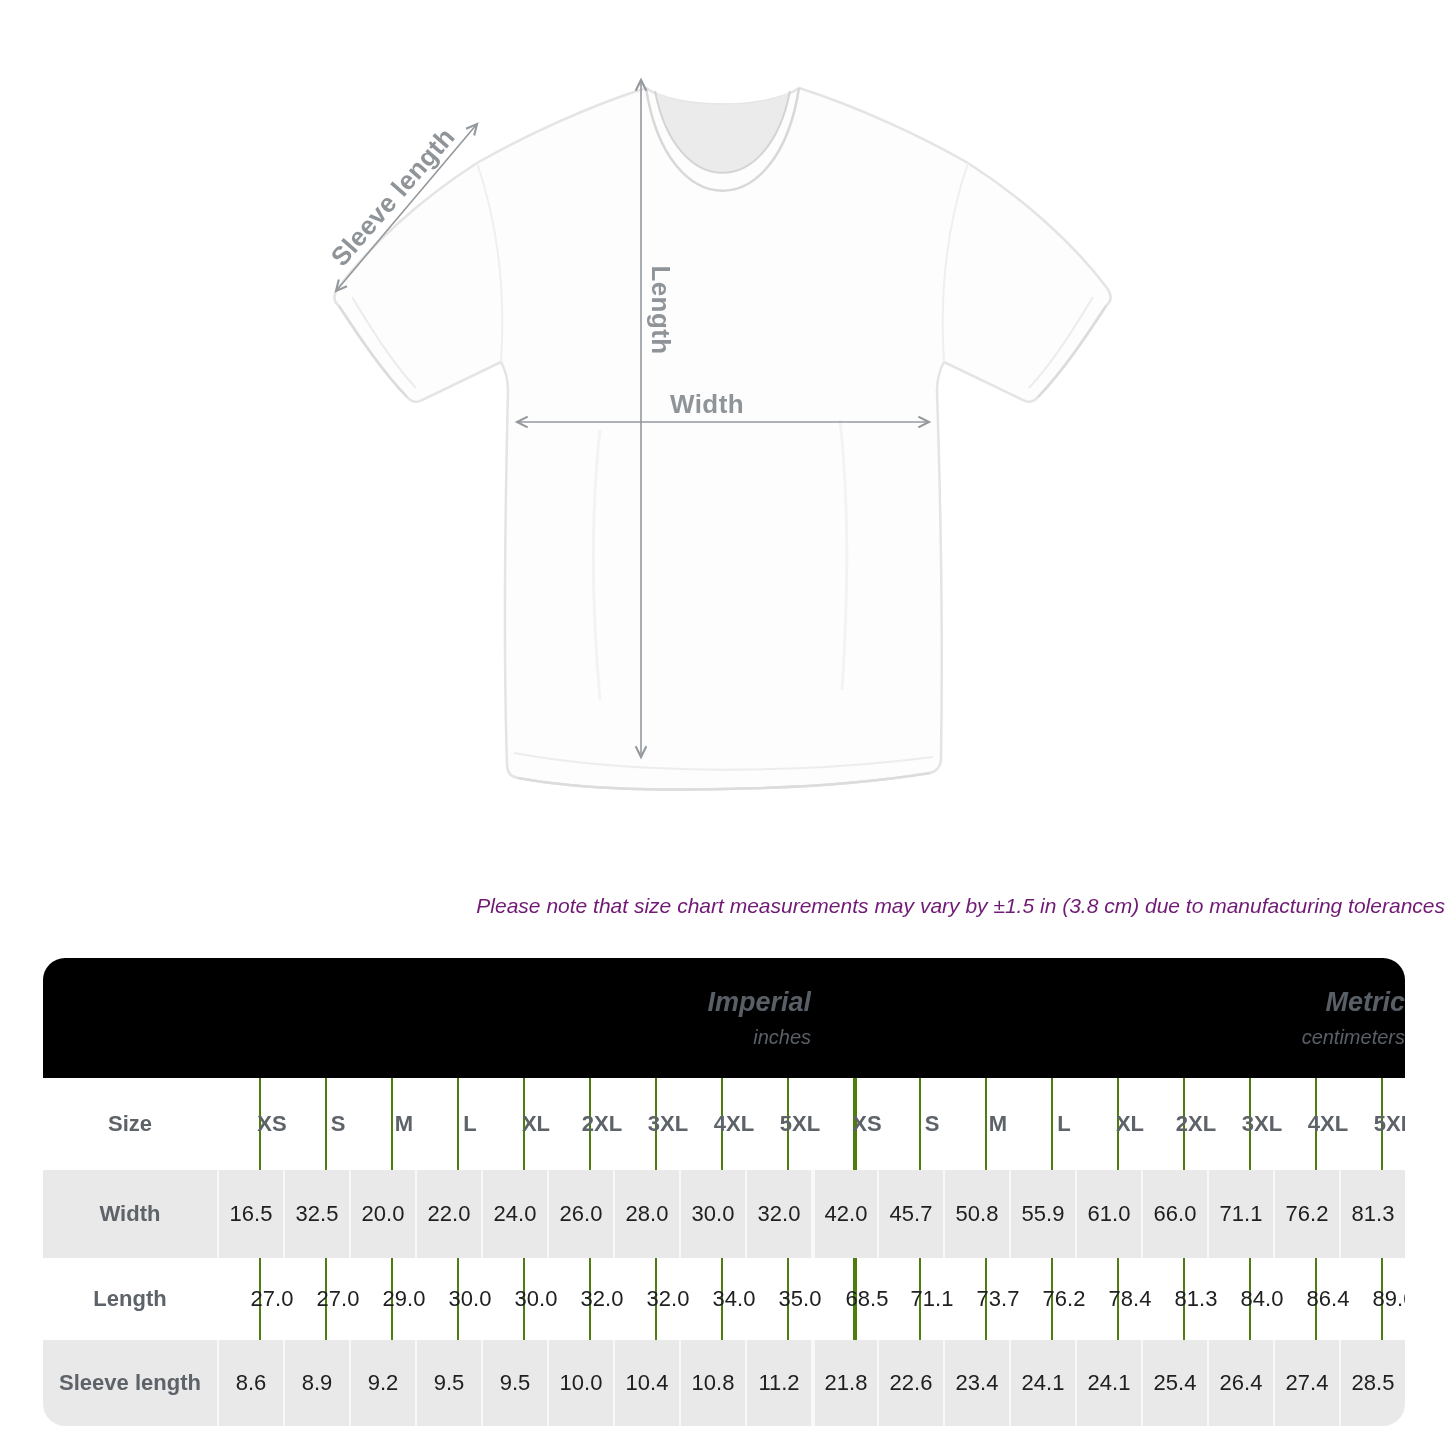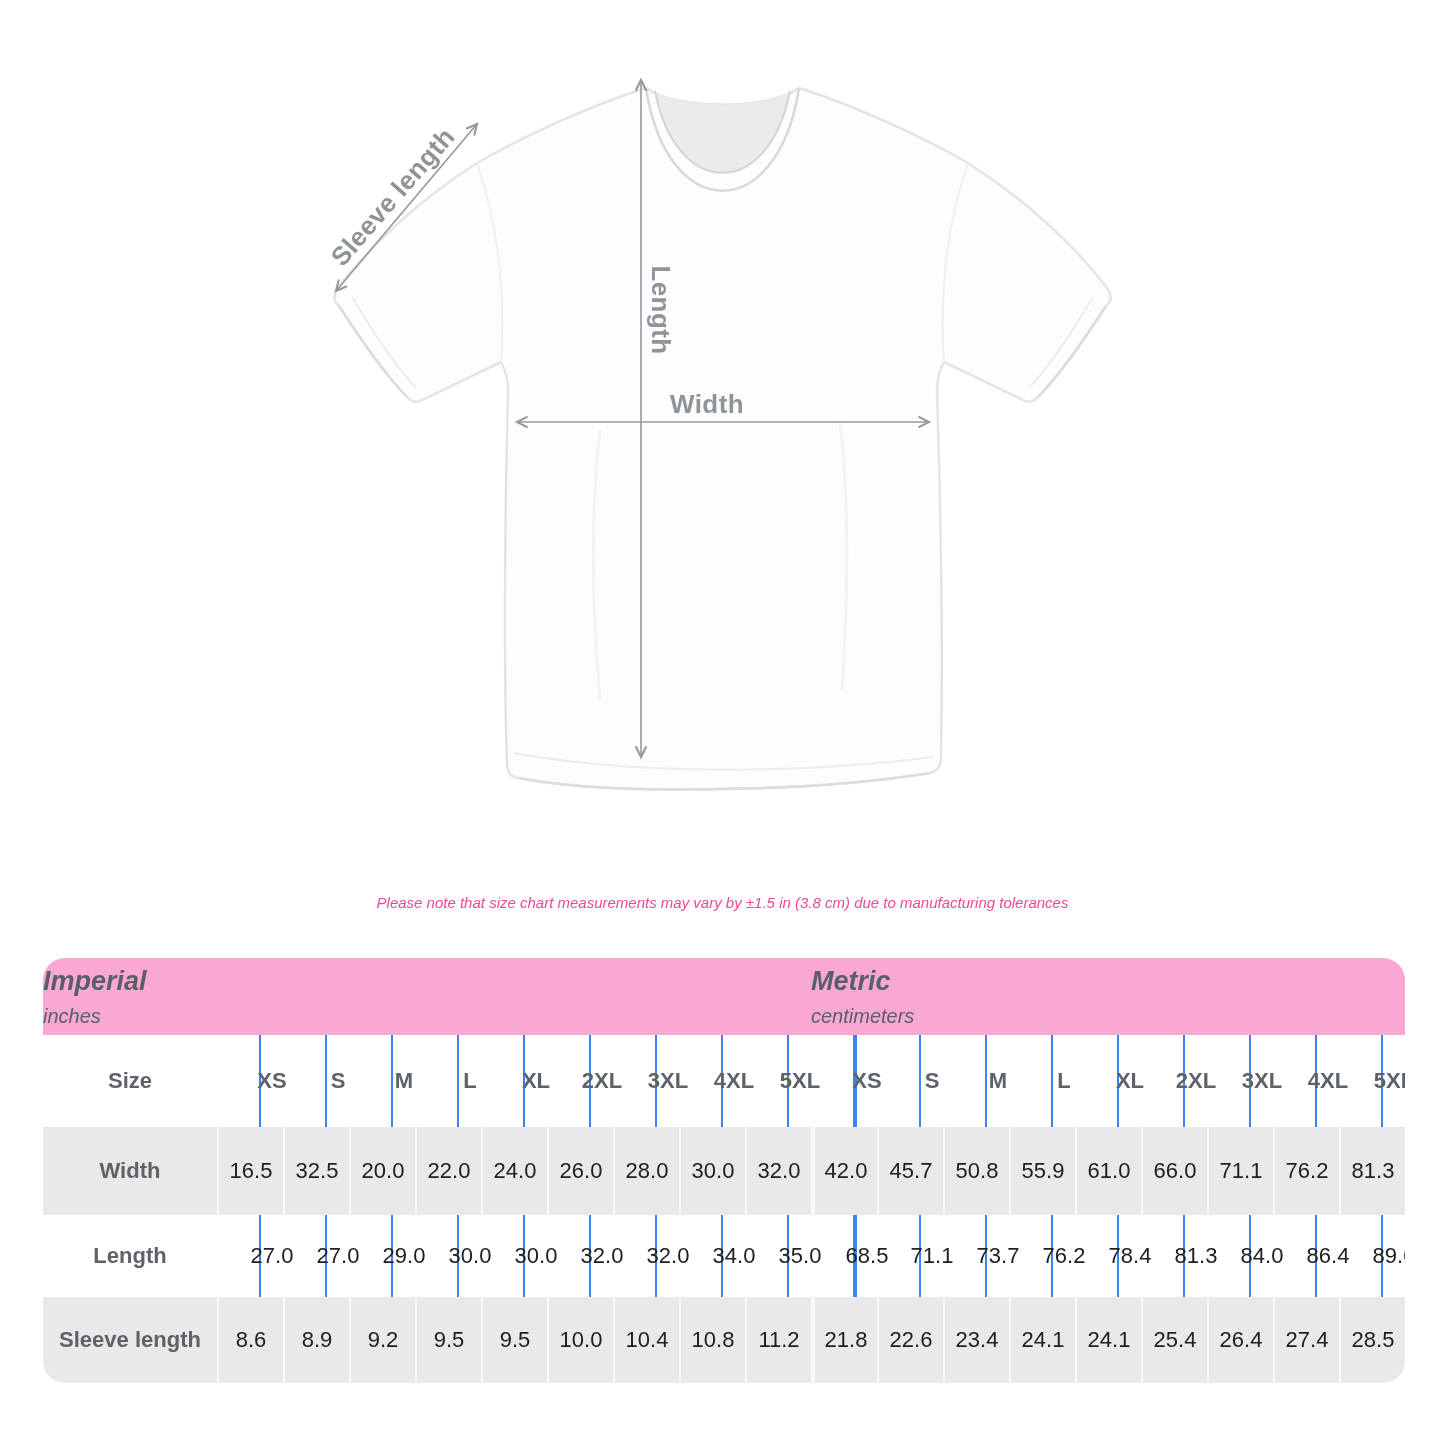--- a/index.html
+++ b/index.html
@@ -10,38 +10,38 @@
   .shirt-svg{position:absolute;left:0;top:0;}
   .diagram-label{position:absolute;font-weight:bold;color:#8f9499;font-size:26px;
                  letter-spacing:.4px;white-space:nowrap;}
   #lbl-sleeve{left:393px;top:197px;transform:translate(-50%,-50%) rotate(-49deg);}
   #lbl-length{left:660px;top:310px;transform:translate(-50%,-50%) rotate(90deg);}
   #lbl-width{left:707px;top:404px;transform:translate(-50%,-50%);}
 
   
   .title{position:absolute;top:846px;left:0;width:100%;text-align:center;
          font-size:35px;font-weight:bold;color:#3c3c3c;}
-  .subtitle{position:absolute;top:894px;left:0;width:100%;text-align:center;
-            font-size:15px;font-style:italic;color:#ec4899;}
+  .subtitle{position:absolute;top:894px;left:0;width:100%;text-align:right;
+            font-size:21px;font-style:italic;color:#701a75;}
 
   
   #size-table{position:absolute;left:43px;top:958px;width:1362px;
               border-radius:22px;overflow:hidden;display:grid;
               grid-template-columns:174px repeat(18,66px);}
-  .band{height:77px;background:#f9a8d4;display:flex;flex-direction:column;
-        align-items:flex-start;justify-content:center;}
+  .band{height:120px;background:#000000;display:flex;flex-direction:column;
+        align-items:flex-end;justify-content:center;}
   .band-left{grid-column:1 / span 10;}
   .band-right{grid-column:11 / span 9;}
   .band .g{font-size:27px;font-weight:bold;font-style:italic;color:#595f66;}
   .band .u{font-size:20px;font-style:italic;color:#595f66;margin-top:8px;}
 
   .c{display:flex;align-items:center;justify-content:center;}
   .h0{height:92px}.h1{height:88px}.h2{height:82px}.h3{height:86px}
   .gray{background:#e9e9e9;}
-  .sep-w{border-left:2px solid #3b82f6;margin-left:42px;}
+  .sep-w{border-left:2px solid #4d7c0f;margin-left:42px;}
   .sep-g{border-left:2px solid #f8f8f8;}
   .sep-strong{border-left-width:4px;}
   .head-label{font-weight:bold;font-size:22px;color:#5d6368;}
   .row-label{font-weight:bold;font-size:22px;color:#5d6368;}
   .val{font-size:22px;color:#202022;}
 </style>
 </head>
 <body>
 
 <div class="page">

